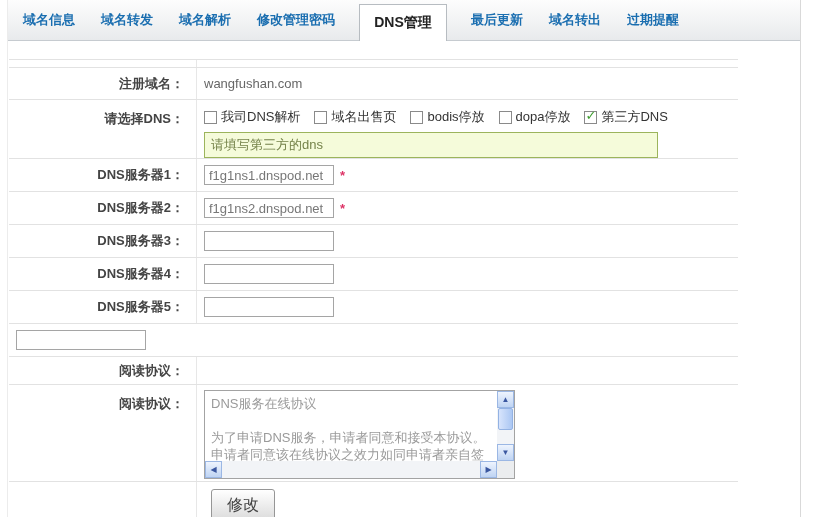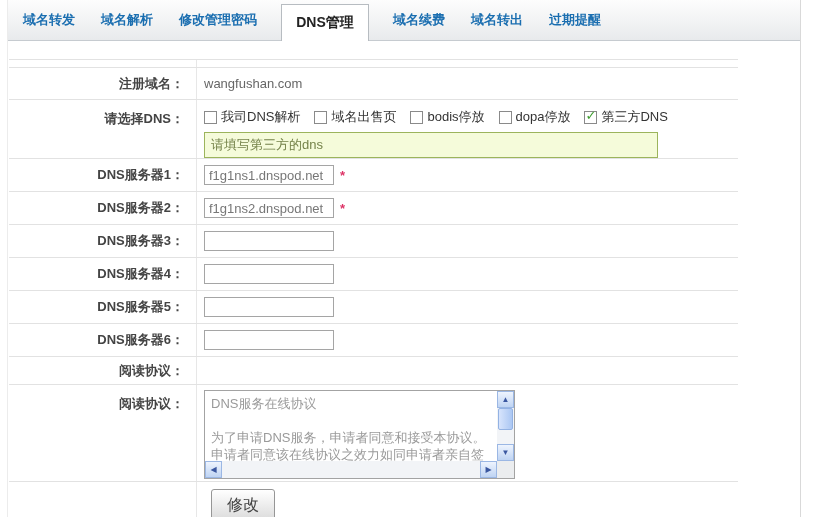--- a/index.html
+++ b/index.html
@@ -82,25 +82,26 @@
     background:linear-gradient(#ffffff,#dbdbdb); border:1px solid #969696;
     border-radius:3px; font-size:16px; color:#444; cursor:pointer;
     font-family:"Liberation Sans","DejaVu Sans",sans-serif; }
 </style>
 </head>
 <body>
 
 <div class="page">
 
   <div class="tabbar">
+    <div class="tab">域名信息</div>
     <div class="tab">域名转发</div>
     <div class="tab">域名解析</div>
     <div class="tab">修改管理密码</div>
     <div class="tab tab-active">DNS管理</div>
-    <div class="tab">域名续费</div>
+    <div class="tab">最后更新</div>
     <div class="tab">域名转出</div>
     <div class="tab">过期提醒</div>
   </div>
 
   <div class="table">
 
     <div class="row r-strip">
       <div class="cell-label"></div>
       <div class="cell-value"></div>
     </div>
@@ -167,21 +168,20 @@
         <input class="txt" type="text" value="" style="">
       </div>
     </div>
     <div class="row r-dns">
       <div class="cell-label">DNS服务器5：</div>
       <div class="cell-value">
         <input class="txt" type="text" value="" style="">
       </div>
     </div>
     <div class="row r-dns">
-      <div class="cell-label">DNS服务器6：</div>
       <div class="cell-value">
         <input class="txt" type="text" value="" style="">
       </div>
     </div>
 
     <div class="row r-last">
       <div class="cell-label">阅读协议：</div>
       <div class="cell-value"></div>
     </div>
 

